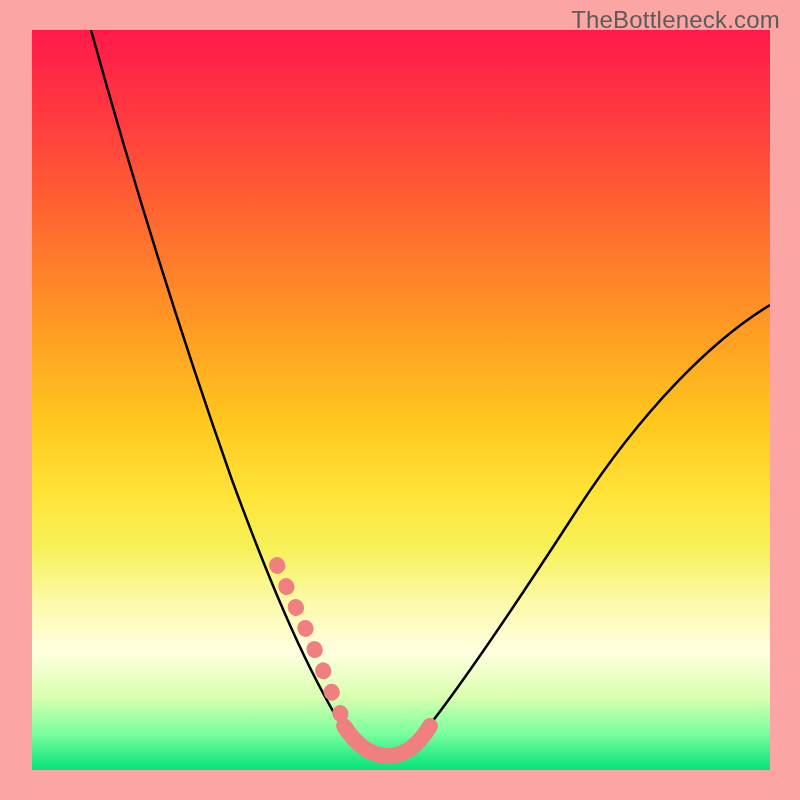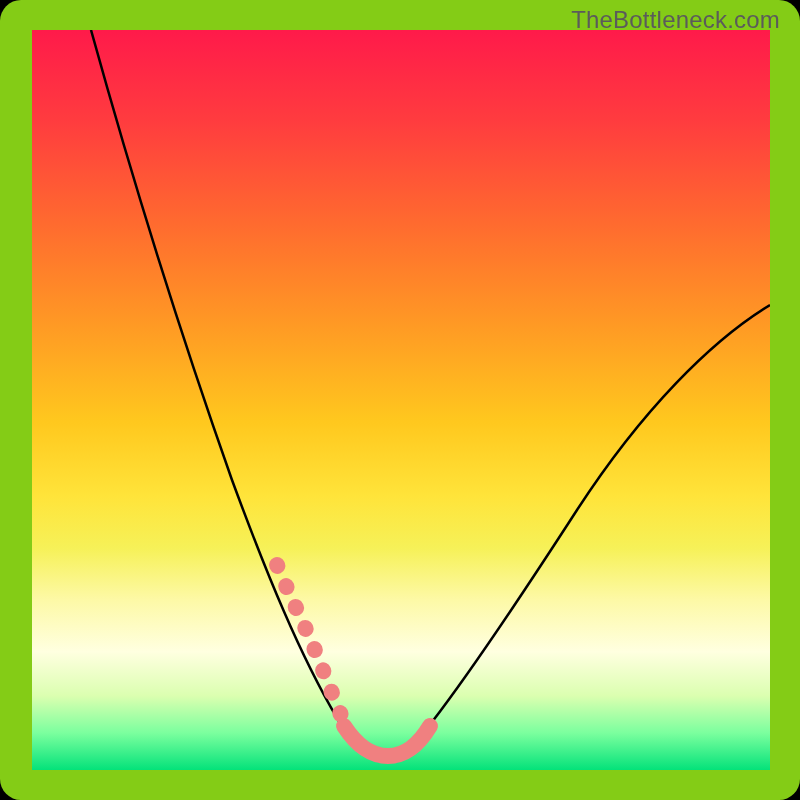--- a/index.html
+++ b/index.html
@@ -10,22 +10,21 @@
     background: #000;
     overflow: hidden;
     font-family: Arial, Helvetica, sans-serif;
   }
   .frame {
     position: absolute;
     top: 0;
     left: 0;
     width: 800px;
     height: 800px;
-    background: #84cc16;
-    border-radius: 21px;
+    background: #fca5a5;
   }
   .plot {
     position: absolute;
     top: 30px;
     left: 32px;
     width: 738px;
     height: 740px;
     background: linear-gradient(
       to bottom,
       #ff1a4a 0%,

